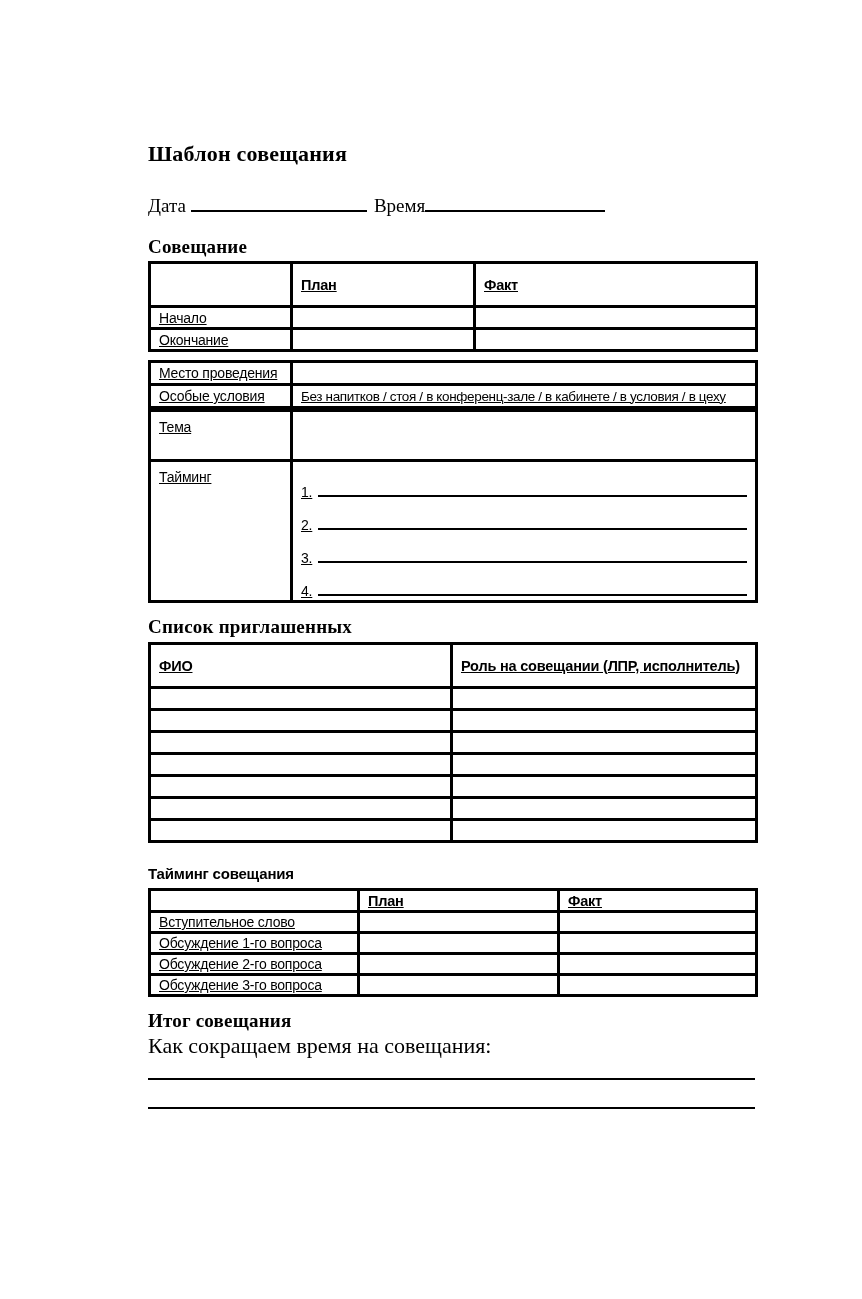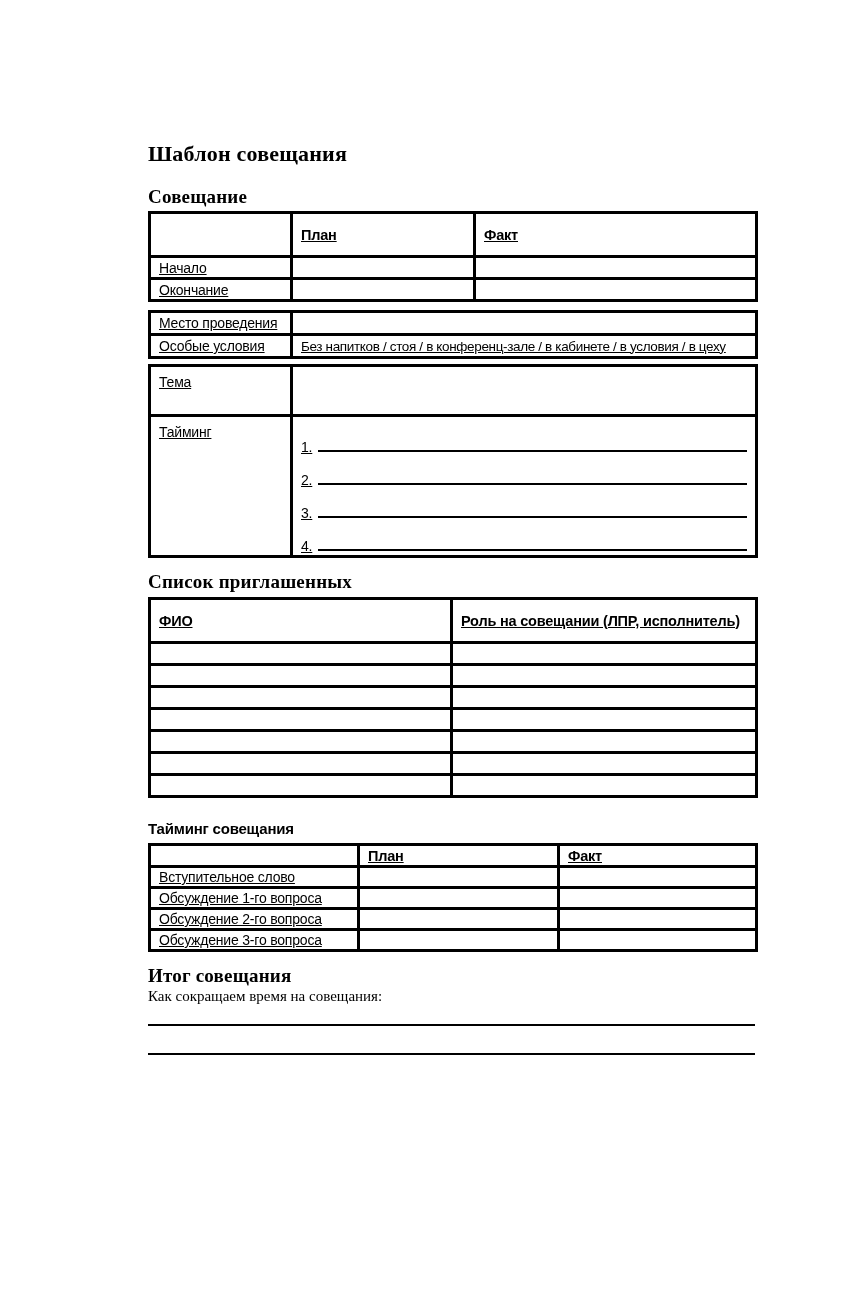--- a/index.html
+++ b/index.html
@@ -41,21 +41,21 @@
   th { font-weight:bold; font-size:14.5px; }
 
   .t1 { margin-top:3px; }
   .t1 th { height:44px; }
   .t1 tbody td { height:22px; }
 
   .t2 { margin-top:8px; }
   .t2 td { height:23px; }
   .t2 .val { font-size:13.5px; letter-spacing:-0.35px; }
 
-  .t3 { margin-top:5px; }
+  .t3 { }
   .t3 .lbl { vertical-align:top; padding-top:7px; }
   .t3 .row-topic td { height:50px; }
   .t3 .row-agenda td { height:130px; }
   .agenda-cell { vertical-align:top; padding:6px 8px 0 8px; }
   .agenda-line { display:flex; align-items:flex-end; height:33px; }
   .agenda-num  { flex:0 0 auto; padding-right:4px; line-height:1; margin-bottom:2px; }
   .agenda-rule { flex:1 1 auto; border-bottom:2px solid #000; margin-bottom:4px; margin-left:2px; }
 
   .t4 { margin-top:4px; }
   .t4 th { height:44px; }
@@ -63,34 +63,35 @@
 
   .timing-h {
     margin-top:22px;
     font-family:"Liberation Sans", sans-serif;
     font-size:15px; font-weight:bold; letter-spacing:-0.2px;
   }
   .t5 { margin-top:6px; }
   .t5 th { height:22px; }
   .t5 tbody td { height:21px; }
 
-  .summary-sub { font-size:15px; margin-top:1px; }
+  .summary-sub { font-size:22px; margin-top:1px; }
   .sum-line { border-bottom:2px solid #000; height:0; }
   .sum-line.first  { margin-top:19px; }
   .sum-line + .sum-line { margin-top:27px; }
 
   .lbl { font-weight:normal; }
 </style>
 </head>
 <body>
 
 <div class="page">
 
   <h1 class="doc-title">Шаблон совещания</h1>
 
+  <p class="dateline"><span>Дата</span><span class="blank blank-date"></span><span>Время</span><span class="blank blank-time"></span></p>
 
   <h2 class="serif-h h-meeting">Совещание</h2>
 
   <table class="t1">
     <colgroup>
         <col style="width:142px">
         <col style="width:183px">
         <col style="width:282px">
       </colgroup>
     <thead>

